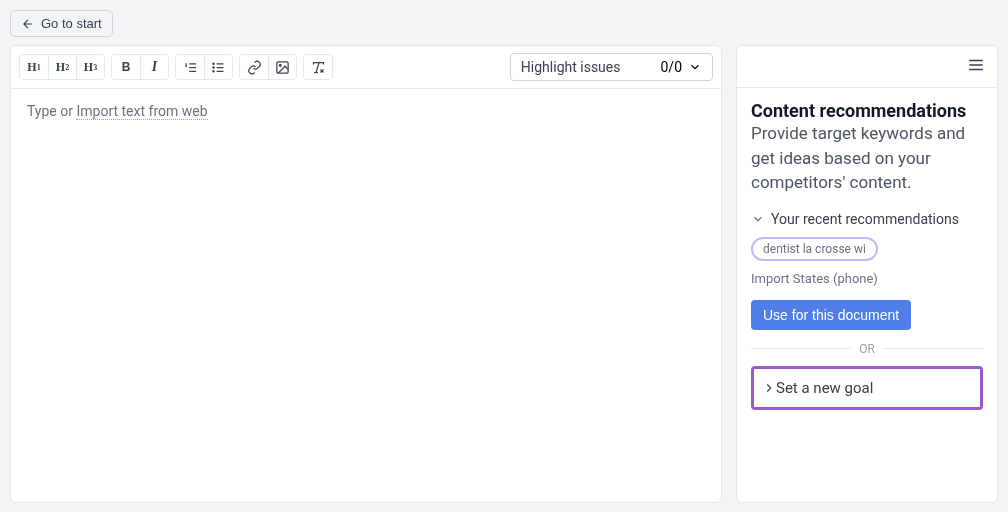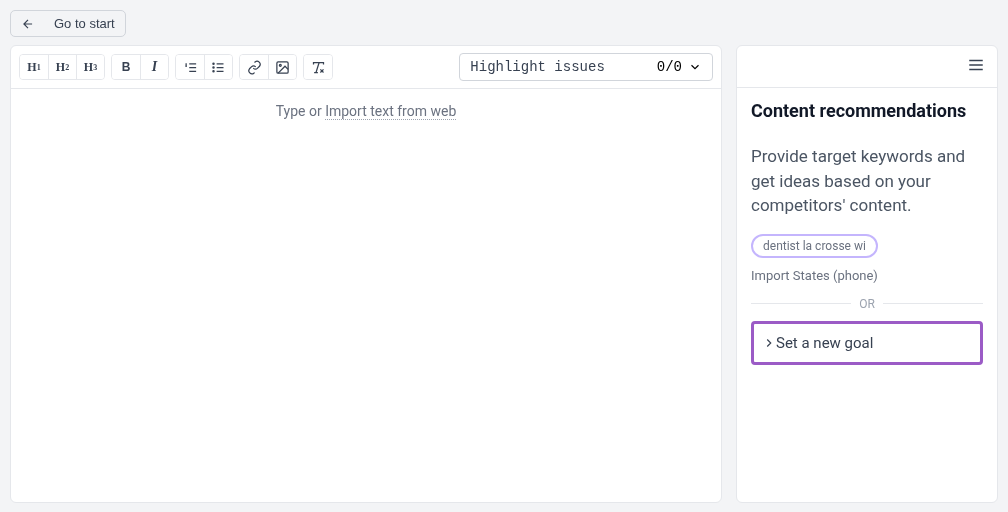--- a/index.html
+++ b/index.html
@@ -9,21 +9,21 @@
       width: 1008px;
       height: 512px;
       overflow: hidden;
     }
     .header-bar {
       padding: 10px 10px 8px 10px;
     }
     .go-to-start {
       display: inline-flex;
       align-items: center;
-      gap: 19px;
+      gap: 6px;
       padding: 5px 10px;
       background: #f3f4f6;
       border: 1px solid #d1d5db;
       border-radius: 5px;
       font-size: 13px;
       color: #374151;
       cursor: pointer;
     }
     .go-to-start svg { width: 14px; height: 14px; stroke: #374151; }
     .container {
@@ -71,38 +71,36 @@
     .h-label { font-family: Georgia, serif; }
     .h-sub { font-size: 8px; vertical-align: sub; }
     .italic-i { font-style: italic; font-family: Georgia, serif; font-size: 14px; }
     .toolbar-spacer { flex: 1; }
     .highlight-box {
       display: flex;
       align-items: center;
       border: 1px solid #d1d5db;
       border-radius: 4px;
       padding: 5px 10px;
-      gap: 52px;
+      gap: 40px;
       font-size: 14px;
       color: #374151;
       cursor: pointer;
-      font-family: Liberation Mono, monospace;
     }
     .highlight-count {
       display: flex;
       align-items: center;
       gap: 6px;
       color: #000000;
     }
     .editor-body {
       flex: 1;
       padding: 14px 16px;
       font-size: 14px;
       color: #6b7280;
-      text-align: center;
     }
     .import-link {
       color: #6b7280;
       border-bottom: 1px dotted #9ca3af;
       cursor: pointer;
     }
     .side-panel {
       width: 262px;
       background: #fff;
       border: 1px solid #e5e7eb;
@@ -124,21 +122,21 @@
       padding: 2px;
     }
     .menu-btn svg { width: 18px; height: 18px; stroke: #374151; }
     .side-body {
       padding: 12px 14px;
     }
     .side-title {
       font-size: 18px;
       font-weight: 700;
       color: #111827;
-      margin-bottom: 23px;
+      margin-bottom: 0;
     }
     .side-desc {
       font-size: 17px;
       color: #4b5563;
       line-height: 1.45;
       margin-bottom: 16px;
     }
     .collapsible {
       display: flex;
       align-items: center;
@@ -297,22 +295,29 @@
         <svg viewBox="0 0 24 24" fill="none" stroke="currentColor" stroke-width="2">
             <line x1="3" y1="6" x2="21" y2="6"></line>
             <line x1="3" y1="12" x2="21" y2="12"></line>
             <line x1="3" y1="18" x2="21" y2="18"></line>
           </svg>
       </button>
     </div>
     <div class="side-body">
       <h2 class="side-title">Content recommendations</h2>
       <p class="side-desc">Provide target keywords and get ideas based on your competitors' content.</p>
+      <div class="collapsible">
+        <svg class="chev-down" viewBox="0 0 24 24" fill="none" stroke="#6b7280" stroke-width="2">
+            <polyline points="6 9 12 15 18 9"></polyline>
+          </svg>
+        <span>Your recent recommendations</span>
+      </div>
       <span class="chip">dentist la crosse wi</span>
       <div class="meta-line">Import States (phone)</div>
+      <button class="use-btn">Use for this document</button>
       <div class="or-divider">
           <span>OR</span>
         </div>
       <div class="set-goal">
         <svg viewBox="0 0 24 24" fill="none" stroke="#374151" stroke-width="2">
             <polyline points="9 18 15 12 9 6"></polyline>
           </svg>
         <span>Set a new goal</span>
       </div>
     </div>

